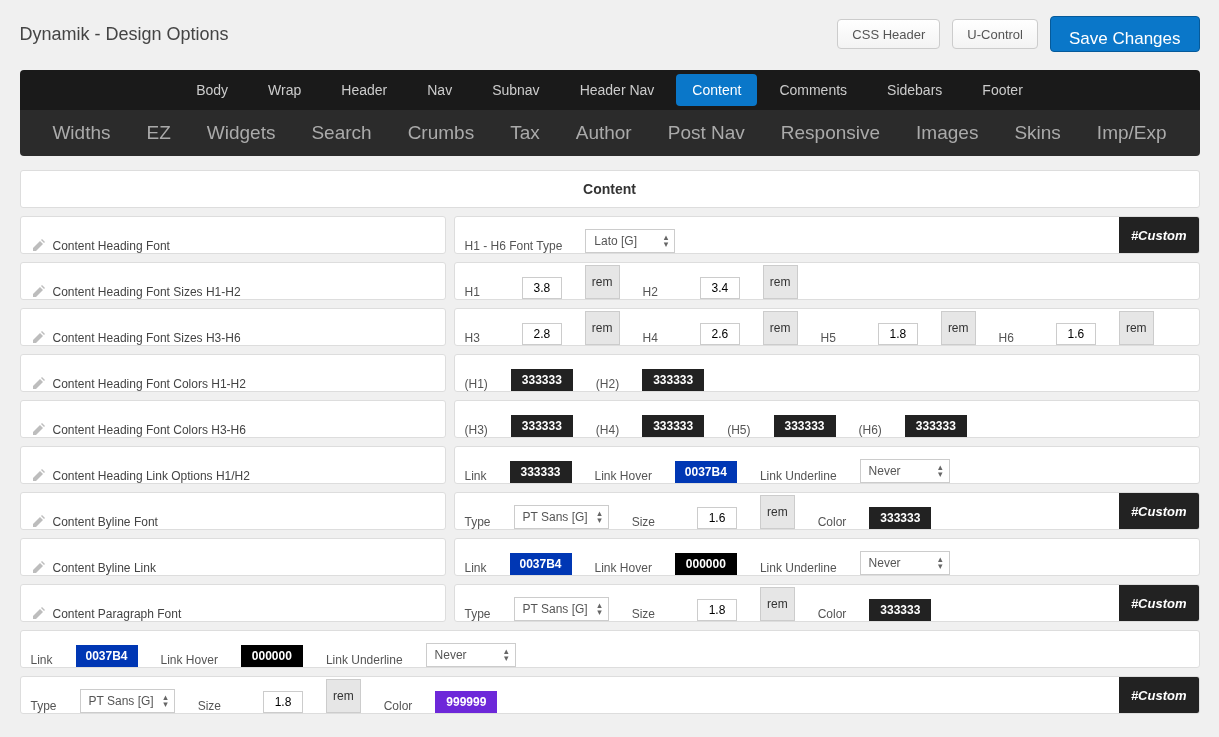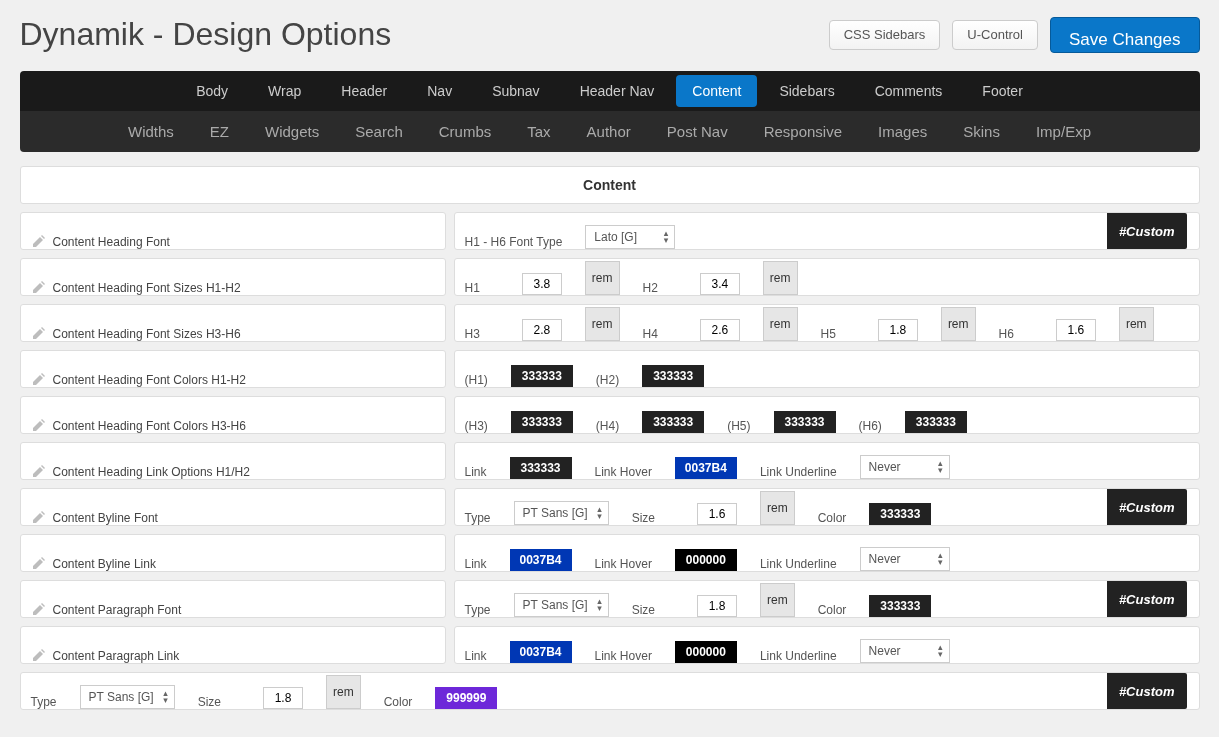--- a/index.html
+++ b/index.html
@@ -1,67 +1,67 @@
 <!DOCTYPE html>
 <html><head>
 <meta charset="utf-8">
 <style>
 * { margin:0; padding:0; box-sizing:border-box; }
 body { background:#f0f0f0; font-family:-apple-system,BlinkMacSystemFont,"Helvetica Neue",Arial,sans-serif; font-size:13px; color:#333; padding:0 0 20px 0; }
 .container { width:1180px; margin:0 auto; }
 .header-bar { display:flex; align-items:center; padding:16px 0 18px 0; gap:12px; }
-.page-title { font-size:32px; font-weight:400; color:#444; margin-right:auto; }
+.page-title { font-size:18px; font-weight:400; color:#444; margin-right:auto; }
 .btn { display:inline-flex; align-items:center; justify-content:center; height:30px; padding:0 14px; border:1px solid #ccc; border-radius:4px; background:linear-gradient(#fff,#f3f3f3); color:#555; font-size:13px; cursor:pointer; }
 .btn-primary { background:#0a77c9; border:1px solid #065a9a; color:#fff; height:36px; padding:12px 18px; font-size:17px; border-radius:4px; }
 .nav1 { background:#1a1a1a; border-radius:4px 4px 0 0; display:flex; justify-content:center; gap:4px; }
 .nav1 a { color:#ccc; padding:12px 18px; font-size:14px; cursor:pointer; }
 .nav1 a.active { background:#0a77c9; color:#fff; border-radius:4px; margin:4px 0; padding:8px 16px; }
 .nav2 { background:#2b2b2b; border-radius:0 0 4px 4px; display:flex; justify-content:center; gap:0; padding:2px 0; }
-.nav2 a { color:#aaa; padding:10px 18px; font-size:15px; cursor:pointer; }
+.nav2 a { color:#aaa; padding:10px 18px; font-size:19px; cursor:pointer; }
 .section-title { background:#fff; border:1px solid #ddd; border-radius:3px; margin:14px 0 8px 0; text-align:center; padding:10px 0; font-weight:bold; font-size:14px; }
 .row { display:flex; gap:8px; margin-bottom:8px; }
 .row-label { width:426px; background:#fff; border:1px solid #ddd; border-radius:3px; display:flex; align-items:flex-end; padding:0 10px; height:38px; }
 .row-content { flex:1; background:#fff; border:1px solid #ddd; border-radius:3px; display:flex; align-items:flex-end; padding:0 10px; height:38px; gap:23px; position:relative; font-size:12px; color:#555;}
 .edit-icon { width:16px; height:16px; margin-right:6px; opacity:.55; flex-shrink:0; }
 .label-text { font-size:12px; color:#444; }
 .field-label { font-size:12px; color:#555; white-space:nowrap; }
 .num-input { width:40px; height:22px; border:1px solid #ccc; text-align:center; font-size:12px; background:#fff;margin-left:19px;}
 .unit-chip { background:#e6e6e6; border:1px solid #ccc; padding:0 6px; height:34px; display:inline-flex; align-items:center; font-size:12px; color:#333; }
 .select { border:1px solid #ccc; height:24px; padding:0 20px 0 8px; font-size:12px; background:#fff; position:relative; display:inline-flex; align-items:center; min-width:90px; }
 .select::after { content:""; position:absolute; right:6px; top:50%; width:0;height:0; border-left:4px solid transparent; border-right:4px solid transparent; }
 .select .caret { position:absolute; right:6px; top:4px; font-size:9px; line-height:7px; color:#666; }
 .color-chip { display:inline-flex; align-items:center; justify-content:center; height:22px; min-width:62px; padding:0 8px; font-size:12px; font-weight:bold; color:#fff; }
 .color-chip.dark { background:#222; }
 .color-chip.blue { background:#0037B4; }
 .color-chip.black { background:#000; }
 .color-chip.gray { background:#6d28d9; }
-.custom-btn { position:absolute; right:12px; top:0; height:100%; background:#222; color:#fff; font-weight:bold; font-style:italic; padding:0 12px; display:flex; align-items:center; font-size:13px; border-radius:0 2px 2px 0; cursor:pointer;}
+.custom-btn { position:absolute; right:0; top:0; height:100%; background:#222; color:#fff; font-weight:bold; font-style:italic; padding:0 12px; display:flex; align-items:center; font-size:13px; border-radius:0 2px 2px 0; cursor:pointer;}
 </style>
 </head>
 <body>
 
 <div class="container">
 
   <div class="header-bar">
     <div class="page-title">Dynamik - Design Options</div>
-    <button class="btn">CSS Sidebars</button>
+    <button class="btn">CSS Header</button>
     <button class="btn">U-Control</button>
     <button class="btn-primary">Save Changes</button>
   </div>
 
   <div class="nav1" id="nav1">
       <a>Body</a>
       <a>Wrap</a>
       <a>Header</a>
       <a>Nav</a>
       <a>Subnav</a>
       <a>Header Nav</a>
       <a class="active">Content</a>
+      <a>Comments</a>
       <a>Sidebars</a>
-      <a>Comments</a>
       <a>Footer</a>
     </div>
   <div class="nav2" id="nav2">
       <a>Widths</a>
       <a>EZ</a>
       <a>Widgets</a>
       <a>Search</a>
       <a>Crumbs</a>
       <a>Tax</a>
       <a>Author</a>
@@ -252,27 +252,20 @@
       <span class="field-label">Size</span>
       <input class="num-input" value="1.8" style="">
       <span class="unit-chip">rem</span>
       <span class="field-label">Color</span>
       <span class="color-chip dark">333333</span>
       <div class="custom-btn">#Custom</div>
     </div>
   </div>
 
   <div class="row">
-    <div class="row-label">
-      <svg class="edit-icon" viewBox="0 0 16 16">
-          <path fill="#888" d="M2 11l7-7 3 3-7 7H2v-3z"></path>
-          <path fill="#888" d="M10 3l1-1 3 3-1 1-3-3z"></path>
-        </svg>
-      <span class="label-text">Content Paragraph Link</span>
-    </div>
     <div class="row-content">
       <span class="field-label">Link</span>
       <span class="color-chip blue">0037B4</span>
       <span class="field-label">Link Hover</span>
       <span class="color-chip black">000000</span>
       <span class="field-label">Link Underline</span>
       <div class="select">
           <span>Never</span>
           <span class="caret">▴<br>▾</span>
         </div>

